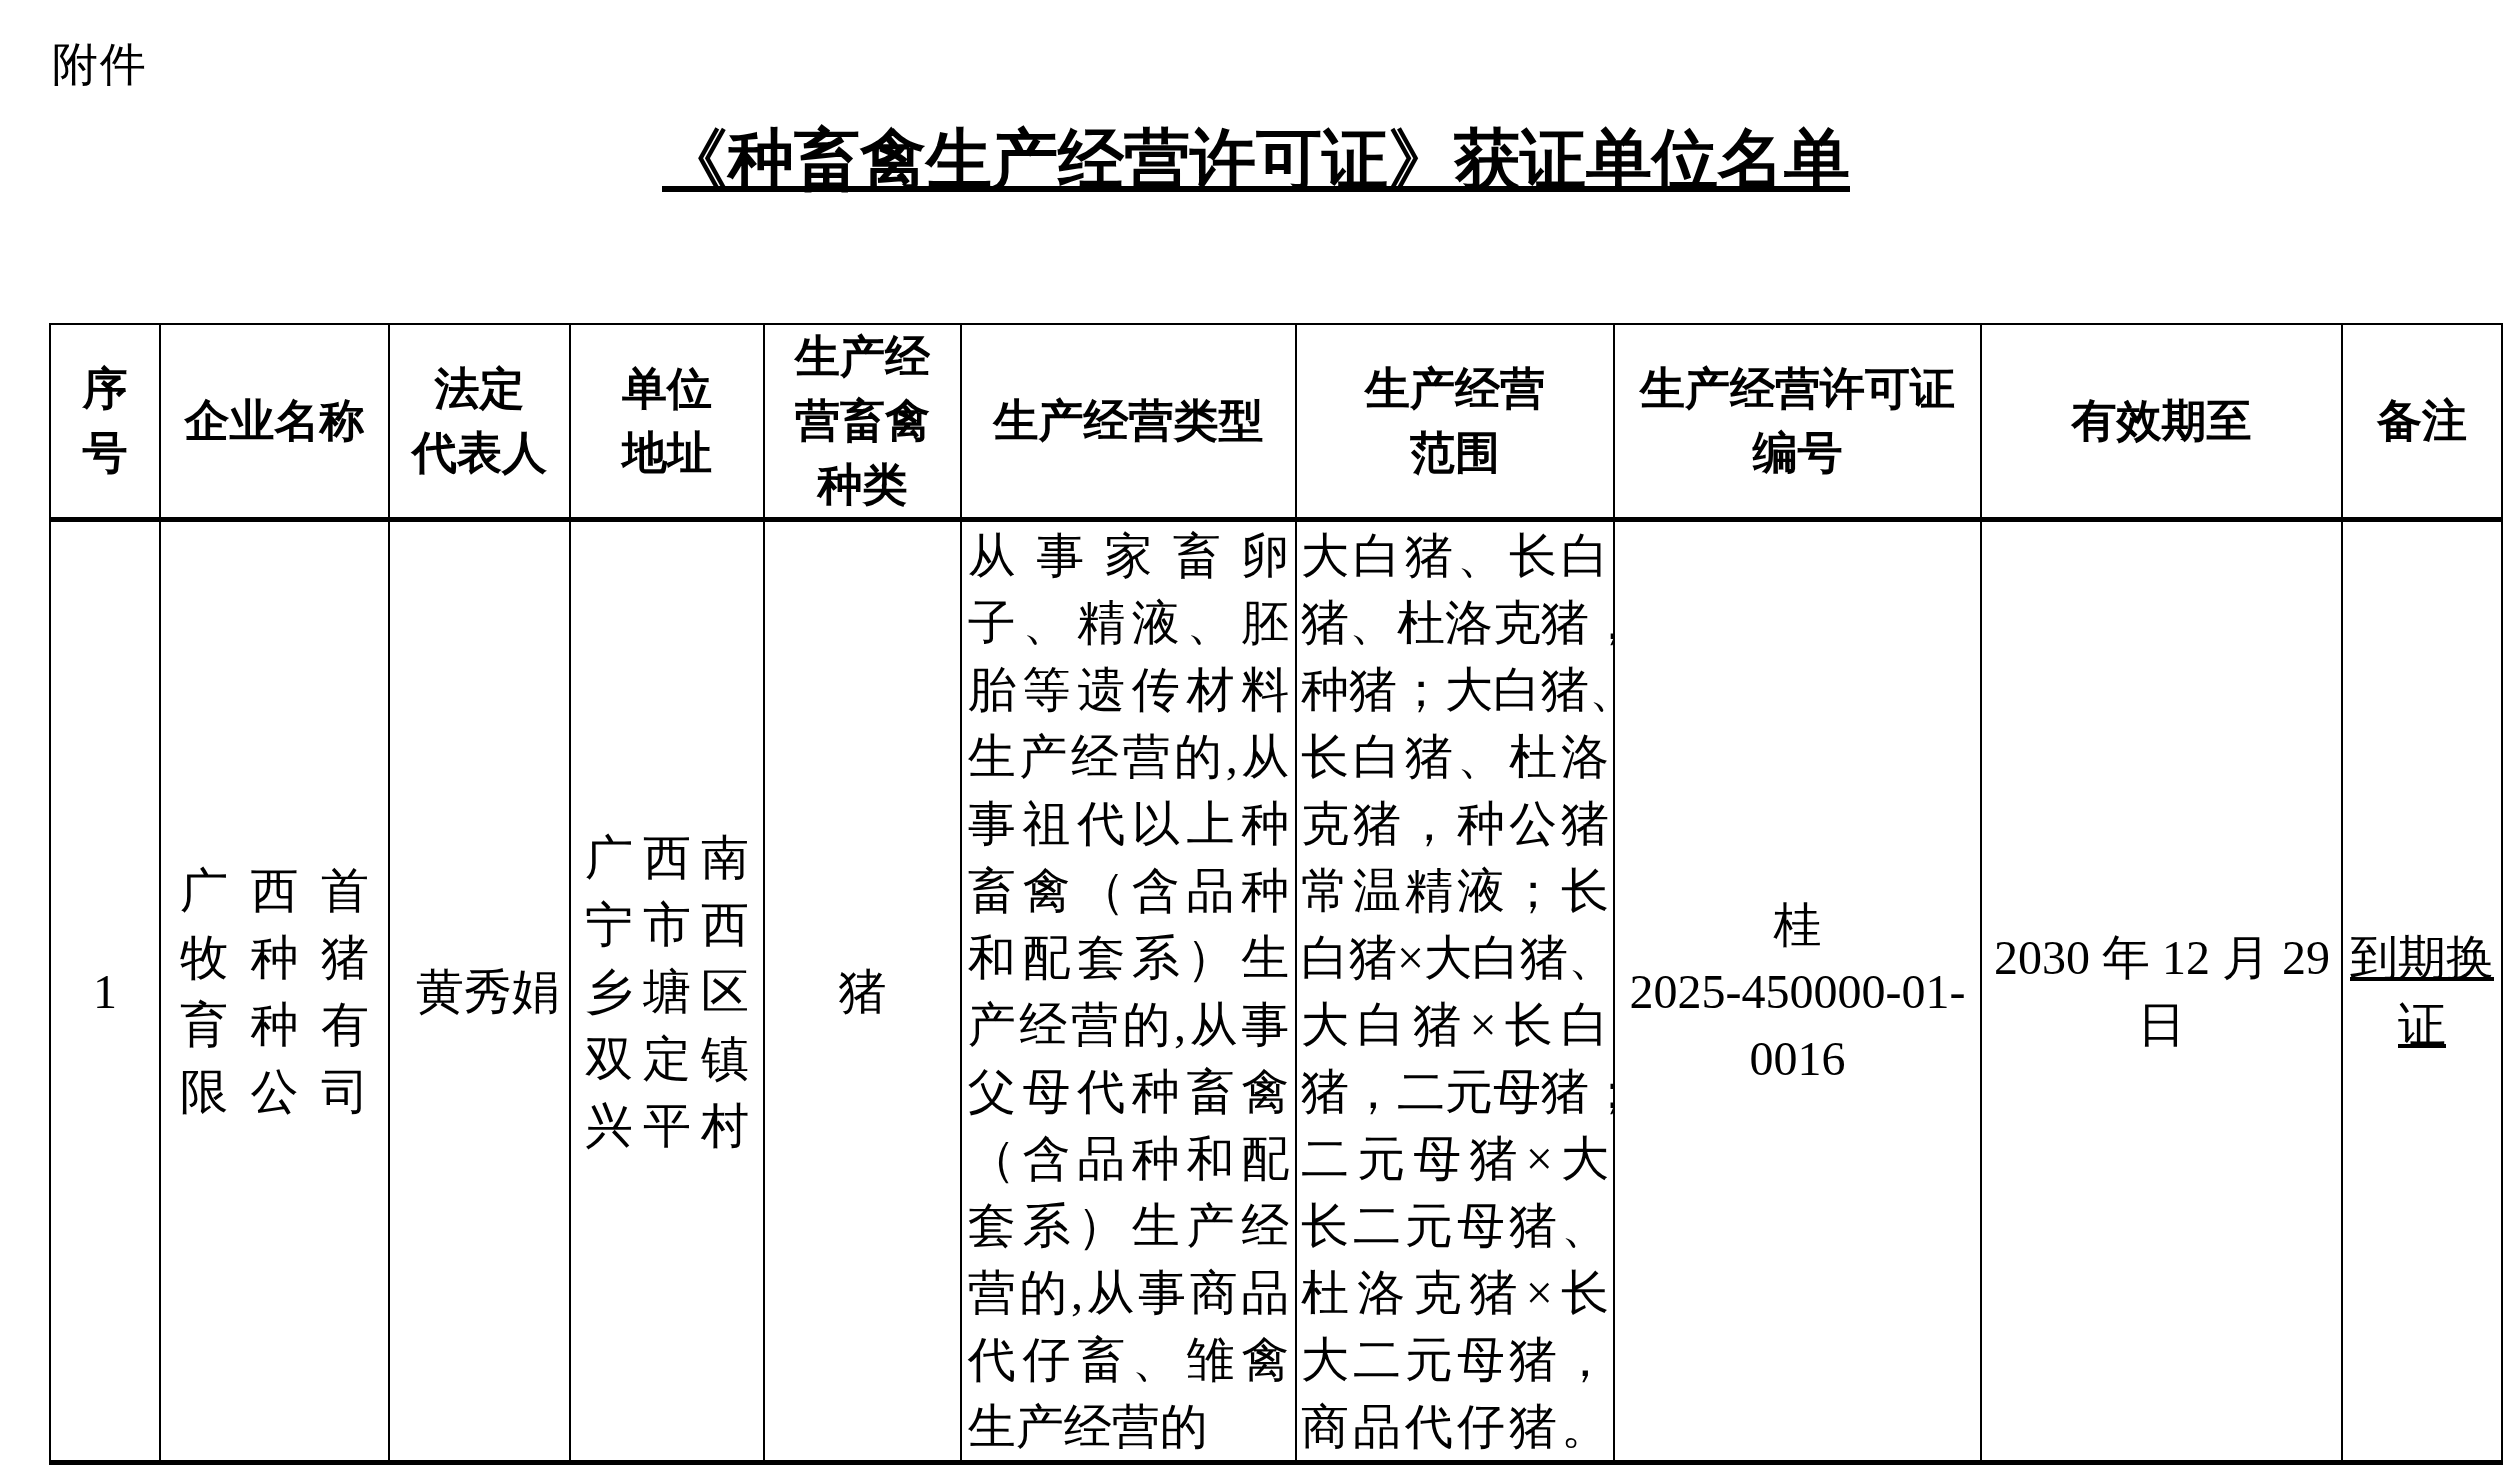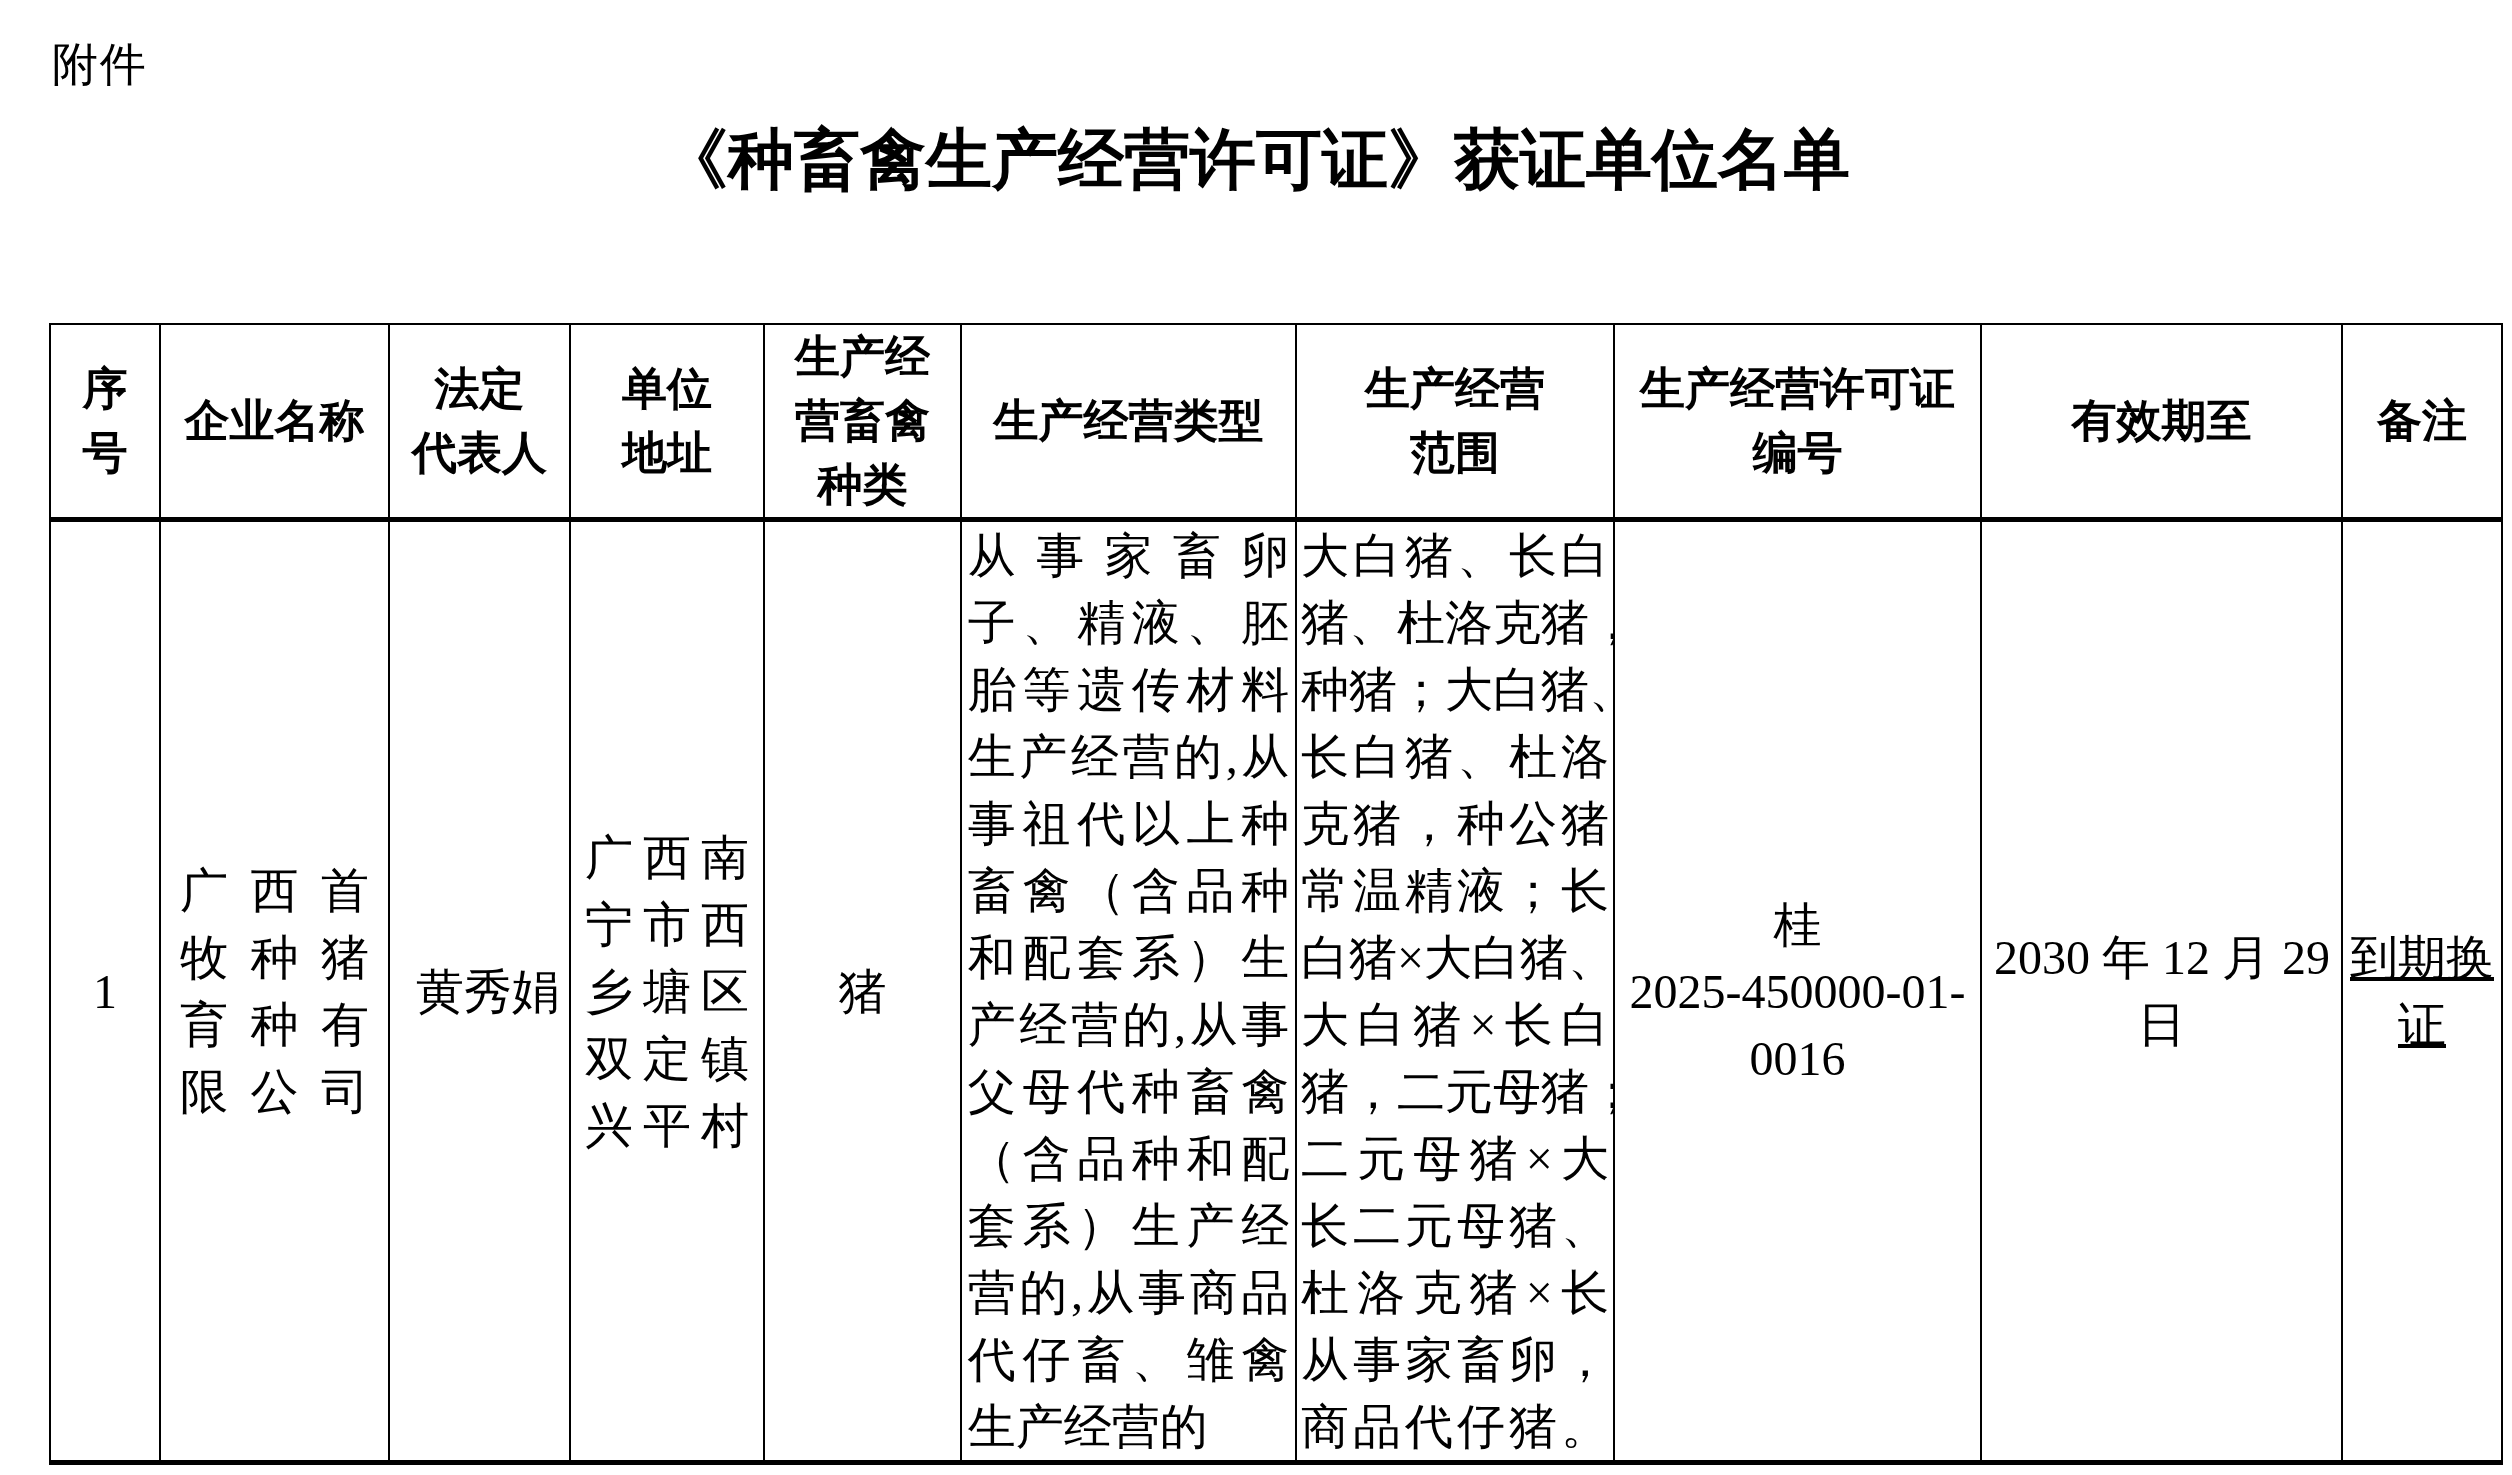--- a/index.html
+++ b/index.html
@@ -28,20 +28,21 @@
   .doc-title {
     position: absolute;
     left: 0;
     top: 117px;
     width: 100%;
     text-align: center;
     font-size: 66px;
     line-height: 86px;
     font-weight: bold;
     font-family: "Liberation Serif", "DejaVu Serif", serif;
+    text-decoration: underline;
   }
 
   table.license-table {
     position: absolute;
     left: 49px;
     top: 323px;
     width: 2450px;
     border-collapse: collapse;
     table-layout: fixed;
   }
@@ -201,21 +202,21 @@
           <div class="tl">种猪；大白猪、</div>
           <div class="tl">长白猪、杜洛</div>
           <div class="tl">克猪，种公猪</div>
           <div class="tl">常温精液；长</div>
           <div class="tl">白猪×大白猪、</div>
           <div class="tl">大白猪×长白</div>
           <div class="tl">猪，二元母猪；</div>
           <div class="tl">二元母猪×大</div>
           <div class="tl">长二元母猪、</div>
           <div class="tl">杜洛克猪×长</div>
-          <div class="tl">从事家畜卵，</div>
+          <div class="tl">大二元母猪，</div>
           <div class="tl">商品代仔猪。</div>
         </td>
       <td class="c-center col-license">
           <div class="tl">桂</div>
           <div class="tl">2025-450000-01-</div>
           <div class="tl">0016</div>
         </td>
       <td class="c-center col-valid">
           <div class="tl">2030 年 12 月 29</div>
           <div class="tl">日</div>

